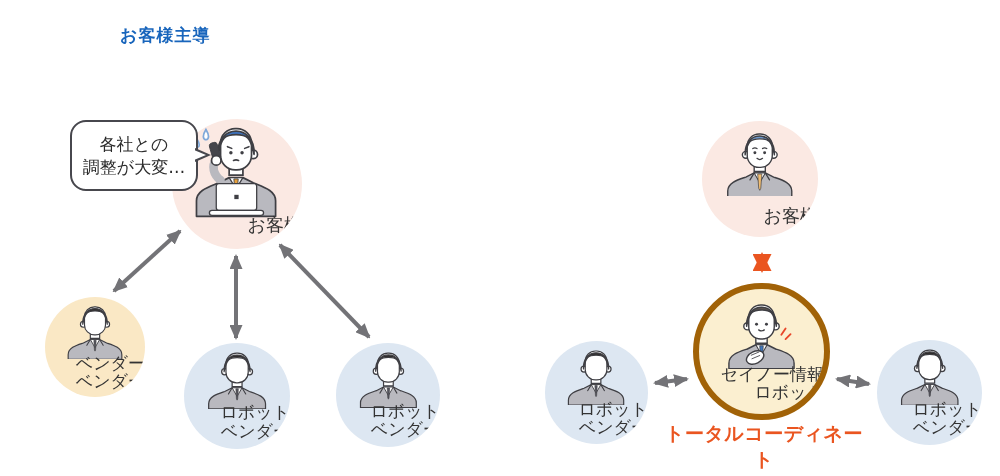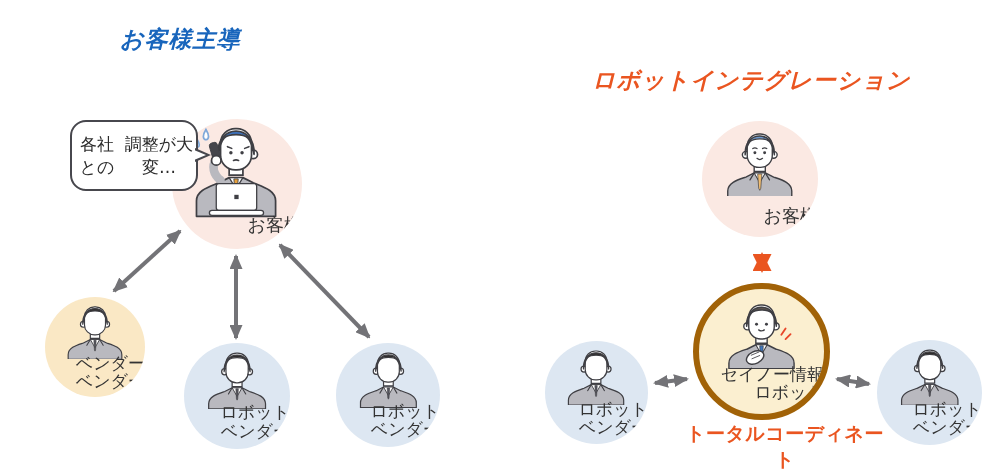--- a/index.html
+++ b/index.html
@@ -1,20 +1,20 @@
 <!DOCTYPE html>
 <html><head>
 <meta charset="utf-8">
 <style>
   html,body { margin:0; padding:0; background:#fff; }
   .canvas {
     position:relative; width:1000px; height:476px; background:#ffffff;
     font-family:"DejaVu Sans","Liberation Sans",sans-serif; overflow:hidden;
   }
-  .title { position:absolute; font-weight:bold; font-size:23px; letter-spacing:1px; white-space:nowrap;font-style:italic; }
+  .title { position:absolute; font-weight:bold; font-size:17px; letter-spacing:1px; white-space:nowrap; }
   #title-left  { left:120px; top:24px;  color:#1865BC; }
   #title-right { left:592px; top:65px;  color:#EA5520; }
 
   .circle { position:absolute; border-radius:50%; overflow:hidden; }
   #l-customer   { left:172px; top:119px; width:130px; height:130px; background:#FBE9E3; }
   #l-sysvendor  { left:45px;  top:297px; width:100px; height:100px; background:#FAE8C5; }
   #l-robvendor1 { left:184px; top:343px; width:106px; height:106px; background:#DDE7F2; }
   #l-robvendor2 { left:336px; top:343px; width:104px; height:104px; background:#DDE7F2; }
   #r-customer   { left:702px; top:121px; width:116px; height:116px; background:#FBE9E3; }
   #r-integrator { left:693px; top:283px; width:137px; height:137px; background:#FBEFD0;
@@ -37,47 +37,46 @@
   .pskin  { fill:#ffffff; stroke:#3F3F44; stroke-width:2; }
   .phair  { fill:var(--hair); stroke:#3F3F44; stroke-width:2; stroke-linejoin:round; }
   .psuit  { fill:#B9B9BF; stroke:#3F3F44; stroke-width:2; stroke-linejoin:round; }
   .pshirt { fill:#ffffff; stroke:#3F3F44; stroke-width:1.5; }
   .ptie   { fill:var(--tie); stroke:#3F3F44; stroke-width:1; }
   .pline  { fill:none; stroke:#3F3F44; stroke-width:1.8; stroke-linecap:round; }
 
   #speech-bubble {
     position:absolute; left:70px; top:120px; width:124px; height:67px;
     background:#ffffff; border:2px solid #47474D; border-radius:16px;
-    display:flex; justify-content:center; align-items:center;
+    display:flex; flex-direction:column; justify-content:center; align-items:center;
     font-size:17px; line-height:1.3; color:#2B2B2B; z-index:6; text-align:center;
   }
   #speech-bubble::after{
     content:""; position:absolute; right:-15px; top:26px; width:0; height:0;
     border-top:7px solid transparent; border-bottom:7px solid transparent;
     border-left:16px solid #47474D;
   }
   #speech-bubble::before{
     content:""; position:absolute; right:-10px; top:28px; width:0; height:0;
     border-top:5px solid transparent; border-bottom:5px solid transparent;
     border-left:12px solid #ffffff; z-index:1;
   }
 
   #coordinate-caption {
     position:absolute; left:659px; top:421px; width:210px; text-align:center;
-    font-size:19px; font-weight:bold; color:#EA5520; letter-spacing:0.5px; z-index:3;margin-left:21px;
+    font-size:19px; font-weight:bold; color:#EA5520; letter-spacing:0.5px; z-index:3;
   }
   #arrow-layer { position:absolute; left:0; top:0; z-index:4; pointer-events:none; }
 </style>
 </head>
 <body>
 
 <div class="canvas">
 
   <div class="title" id="title-left">お客様主導</div>
-  <div class="title" id="title-right">ロボットインテグレーション</div>
 
   <div class="circle" id="l-customer">
     <svg class="person l-customer-person" viewBox="0 0 130 118">
       <path d="M29,11 C25,17.5 25,22 29,23 C33,22 33,17.5 29,11 Z" fill="#fff" stroke="#7FA8D9" stroke-width="2"></path>
       <path d="M19,23 C16,28 16,31 19,32 C22,31 22,28 19,23 Z" fill="#fff" stroke="#7FA8D9" stroke-width="2"></path>
       <circle cx="44" cy="40" r="5" class="pskin"></circle>
       <circle cx="84" cy="40" r="5" class="pskin"></circle>
       <path d="M56,50 L56,64 L72,64 L72,50 Z" class="pskin"></path>
       <rect x="46" y="10" width="36" height="48" rx="17" class="pskin"></rect>
       <path d="M43,40 C41,4 87,4 85,40 C81,20 77,17 64,17 C51,17 47,20 43,40 Z" class="phair"></path>

